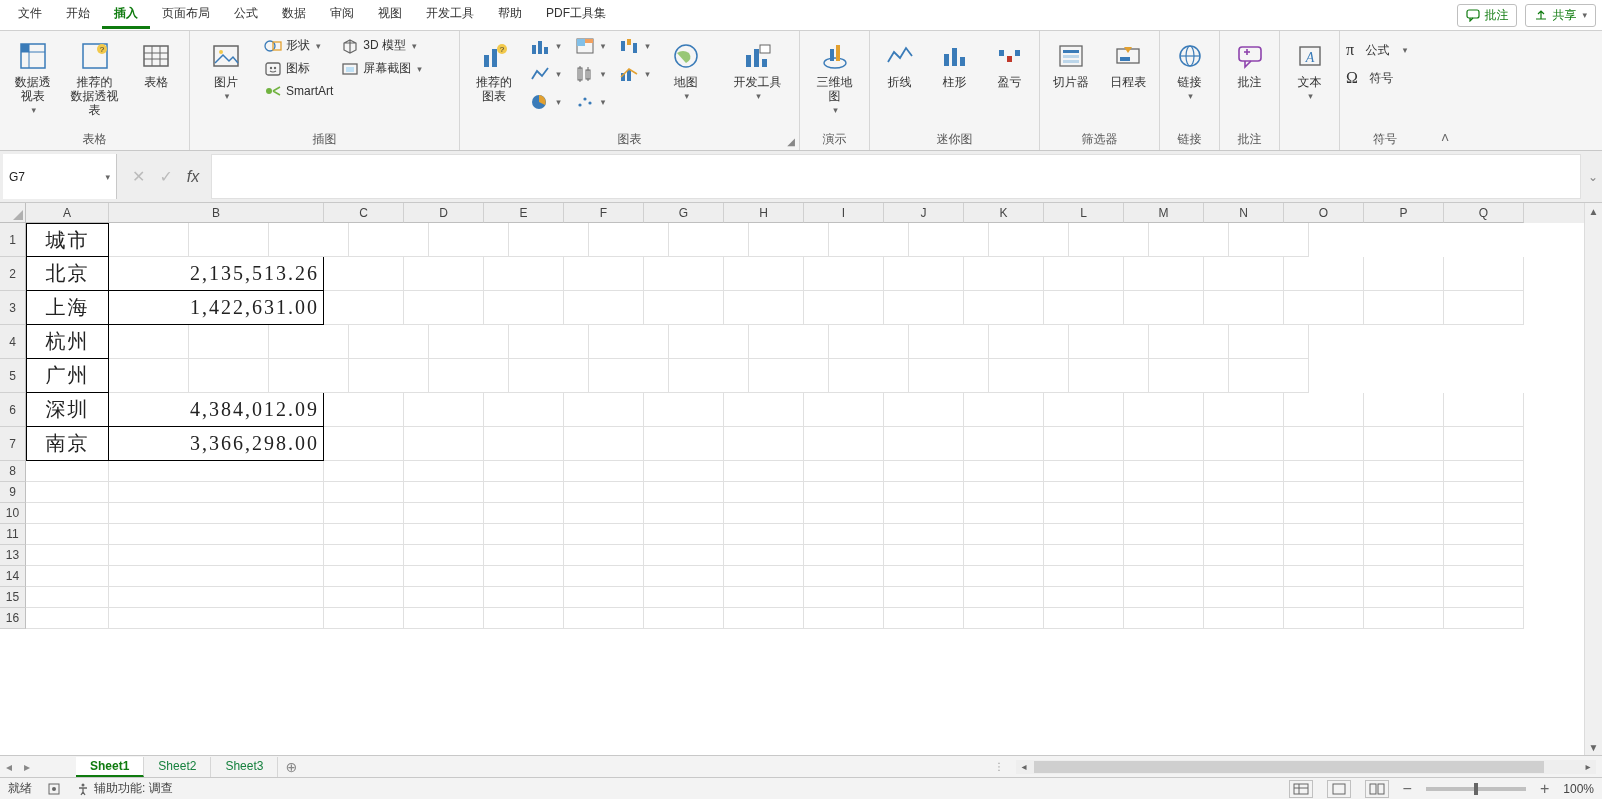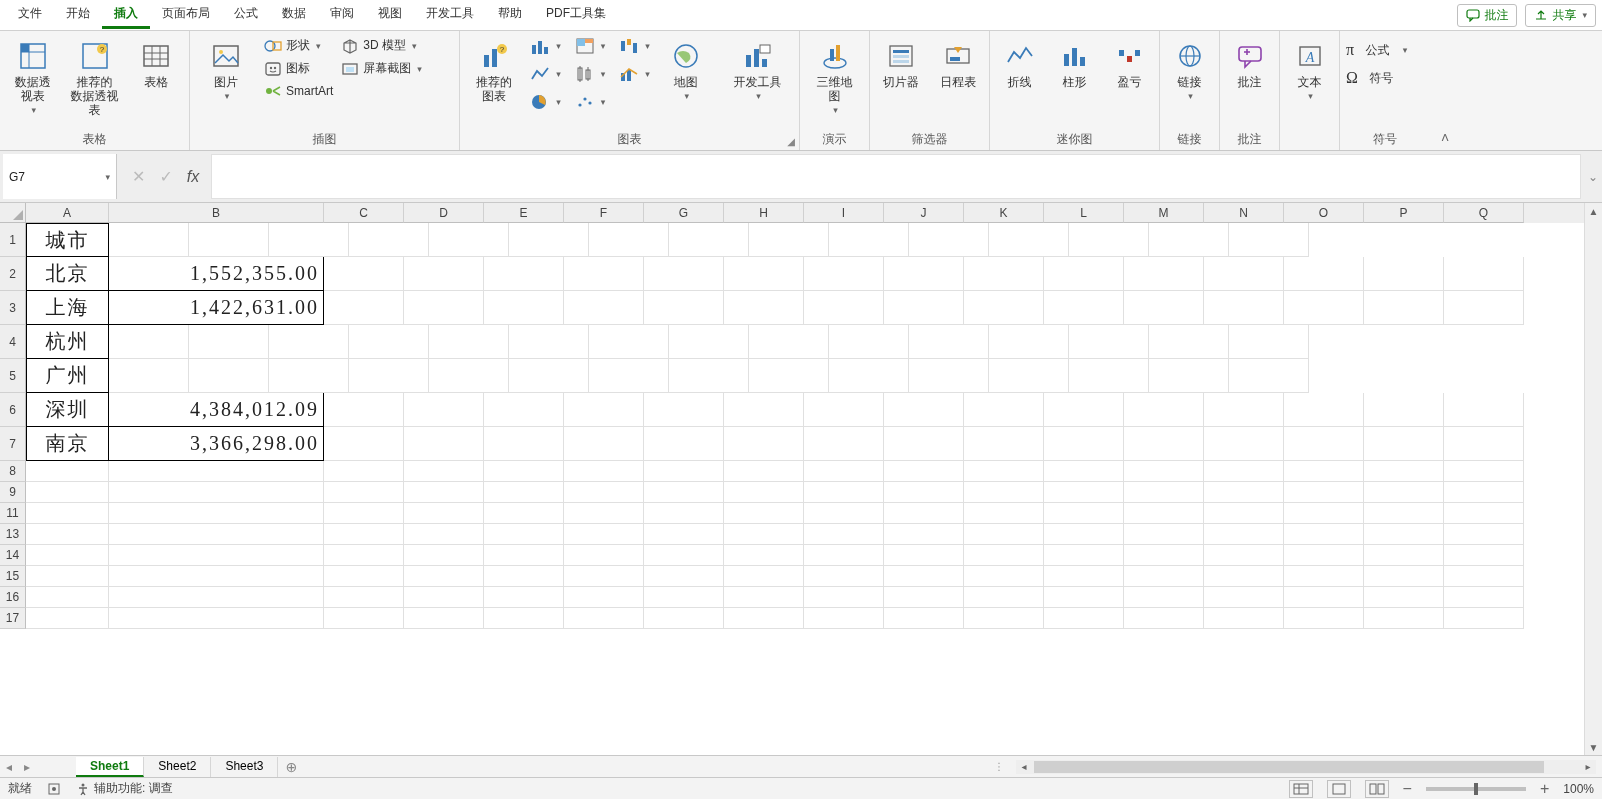--- a/index.html
+++ b/index.html
@@ -53,21 +53,21 @@
   .dataB{border-right:1px solid #000;border-bottom:1px solid #000}
   .dataTopA{border-top:1px solid #000}
   .dataTopB{border-top:1px solid #000}
   .dataLeftA{border-left:1px solid #000}
   .vscroll{width:18px;background:#f0f0f0;border-left:1px solid #dcdcdc;display:flex;flex-direction:column;align-items:center}
   .vscroll .arrow{height:16px;font-size:10px;color:#666;display:flex;align-items:center;justify-content:center;width:100%}
   .vscroll .track{flex:1;width:100%;position:relative}
   
   .sheetbar{display:flex;align-items:center;height:22px;border-top:1px solid #c8c8c8;background:#f3f3f3;font-size:12px}
   .navbtn{width:18px;text-align:center;color:#888}
-  .stab{padding:2px 14px;border-right:1px solid #d6d6d6;background:#f3f3f3;color:#000000}
+  .stab{padding:2px 14px;border-right:1px solid #d6d6d6;background:#f3f3f3;color:#15803d}
   .stab.active{background:#fff;border-bottom:2px solid #0f7b0f;color:#0f7b0f;font-weight:600}
   .addsheet{width:26px;text-align:center;color:#888;font-size:14px}
   .hscroll{flex:1;margin:0 6px;position:relative;height:14px;background:#eee;display:flex;align-items:center}
   .hscroll .thumb{position:absolute;left:18px;width:510px;height:12px;background:#cfcfcf}
   .hscroll .harrow{width:16px;text-align:center;font-size:10px;color:#666;z-index:1}
   .hscroll .harrow.right{margin-left:auto}
   
   .status{display:flex;align-items:center;height:22px;border-top:1px solid #c8c8c8;background:#f3f3f3;font-size:12px;color:#444;padding:0 8px;gap:14px}
   .status .spacer{flex:1}
   .viewbtn{width:24px;height:18px;border:1px solid #c0c0c0;display:flex;align-items:center;justify-content:center}
@@ -335,20 +335,54 @@
             </svg>
           </span>
         <span class="lbl" style="white-space:pre-line">三维地
 图</span>
           <span class="drop">▾</span>
       </div>
     </div>
     <div class="label">演示</div>
   </div>
 
+  <div class="group" style="width:170px">
+    <div class="body">
+      <div class="bigbtn" style="width:50px">
+          <span class="ico">
+            <svg width="28" height="24">
+              <path d="M2 18 L8 8 L14 14 L20 4 L26 12" fill="none" stroke="#3a7bb8" stroke-width="1.8"></path>
+            </svg>
+          </span>
+          <span class="lbl">折线</span>
+        </div>
+      <div class="bigbtn" style="width:50px">
+          <span class="ico">
+            <svg width="28" height="24">
+              <rect x="3" y="10" width="5" height="12" fill="#3a7bb8"></rect>
+              <rect x="11" y="4" width="5" height="18" fill="#3a7bb8"></rect>
+              <rect x="19" y="13" width="5" height="9" fill="#3a7bb8"></rect>
+            </svg>
+          </span>
+          <span class="lbl">柱形</span>
+        </div>
+      <div class="bigbtn" style="width:50px">
+          <span class="ico">
+            <svg width="28" height="24">
+              <rect x="3" y="6" width="5" height="6" fill="#3a7bb8"></rect>
+              <rect x="11" y="12" width="5" height="6" fill="#c0392b"></rect>
+              <rect x="19" y="6" width="5" height="6" fill="#3a7bb8"></rect>
+            </svg>
+          </span>
+          <span class="lbl">盈亏</span>
+        </div>
+    </div>
+    <div class="label">迷你图</div>
+  </div>
+
   <div class="group" style="width:120px">
     <div class="body">
       <div class="bigbtn" style="width:54px">
           <span class="ico">
             <svg width="28" height="26">
               <rect x="3" y="3" width="22" height="20" fill="none" stroke="#666" stroke-width="1.3"></rect>
               <rect x="6" y="7" width="16" height="3" fill="#3a7bb8"></rect>
               <rect x="6" y="12" width="16" height="3" fill="#bcd6ea"></rect>
               <rect x="6" y="17" width="16" height="3" fill="#bcd6ea"></rect>
             </svg>
@@ -360,54 +394,20 @@
             <svg width="28" height="26">
               <rect x="3" y="6" width="22" height="14" fill="none" stroke="#666" stroke-width="1.3"></rect>
               <rect x="6" y="14" width="10" height="4" fill="#3a7bb8"></rect>
               <path d="M10 4 L14 10 L18 4" fill="#e2a030"></path>
             </svg>
           </span>
           <span class="lbl">日程表</span>
         </div>
     </div>
     <div class="label">筛选器</div>
-  </div>
-
-  <div class="group" style="width:170px">
-    <div class="body">
-      <div class="bigbtn" style="width:50px">
-          <span class="ico">
-            <svg width="28" height="24">
-              <path d="M2 18 L8 8 L14 14 L20 4 L26 12" fill="none" stroke="#3a7bb8" stroke-width="1.8"></path>
-            </svg>
-          </span>
-          <span class="lbl">折线</span>
-        </div>
-      <div class="bigbtn" style="width:50px">
-          <span class="ico">
-            <svg width="28" height="24">
-              <rect x="3" y="10" width="5" height="12" fill="#3a7bb8"></rect>
-              <rect x="11" y="4" width="5" height="18" fill="#3a7bb8"></rect>
-              <rect x="19" y="13" width="5" height="9" fill="#3a7bb8"></rect>
-            </svg>
-          </span>
-          <span class="lbl">柱形</span>
-        </div>
-      <div class="bigbtn" style="width:50px">
-          <span class="ico">
-            <svg width="28" height="24">
-              <rect x="3" y="6" width="5" height="6" fill="#3a7bb8"></rect>
-              <rect x="11" y="12" width="5" height="6" fill="#c0392b"></rect>
-              <rect x="19" y="6" width="5" height="6" fill="#3a7bb8"></rect>
-            </svg>
-          </span>
-          <span class="lbl">盈亏</span>
-        </div>
-    </div>
-    <div class="label">迷你图</div>
   </div>
 
   <div class="group" style="width:60px">
     <div class="body">
         <div class="bigbtn">
           <span class="ico">
             <svg width="30" height="26">
               <circle cx="15" cy="13" r="10" fill="none" stroke="#3a7bb8" stroke-width="1.5"></circle>
               <ellipse cx="15" cy="13" rx="4" ry="10" fill="none" stroke="#3a7bb8" stroke-width="1.2"></ellipse>
               <line x1="5" y1="13" x2="25" y2="13" stroke="#3a7bb8" stroke-width="1.2"></line>
@@ -517,21 +517,21 @@
           <div class="cell tall" style="width: 80px;"></div>
           <div class="cell tall" style="width: 80px;"></div>
           <div class="cell tall" style="width: 80px;"></div>
           <div class="cell tall" style="width: 80px;"></div>
           <div class="cell tall" style="width: 80px;"></div>
           <div class="cell tall" style="width: 80px;"></div>
         </div>
         <div class="row">
           <div class="rh tall">2</div>
           <div class="cell tall cA dataA dataLeftA">北京</div>
-          <div class="cell tall cB dataB">1,552,355.00</div>
+          <div class="cell tall cB dataB">2,135,513.26</div>
           <div class="cell tall" style="width: 80px;"></div>
           <div class="cell tall" style="width: 80px;"></div>
           <div class="cell tall" style="width: 80px;"></div>
           <div class="cell tall" style="width: 80px;"></div>
           <div class="cell tall" style="width: 80px;"></div>
           <div class="cell tall" style="width: 80px;"></div>
           <div class="cell tall" style="width: 80px;"></div>
           <div class="cell tall" style="width: 80px;"></div>
           <div class="cell tall" style="width: 80px;"></div>
           <div class="cell tall" style="width: 80px;"></div>
@@ -673,20 +673,40 @@
           <div class="cell short" style="width: 80px;"></div>
           <div class="cell short" style="width: 80px;"></div>
           <div class="cell short" style="width: 80px;"></div>
           <div class="cell short" style="width: 80px;"></div>
           <div class="cell short" style="width: 80px;"></div>
           <div class="cell short" style="width: 80px;"></div>
           <div class="cell short" style="width: 80px;"></div>
           <div class="cell short" style="width: 80px;"></div>
         </div>
         <div class="row">
+          <div class="rh short">10</div>
+          <div class="cell short" style="width: 83px;"></div>
+          <div class="cell short" style="width: 215px;"></div>
+          <div class="cell short" style="width: 80px;"></div>
+          <div class="cell short" style="width: 80px;"></div>
+          <div class="cell short" style="width: 80px;"></div>
+          <div class="cell short" style="width: 80px;"></div>
+          <div class="cell short" style="width: 80px;"></div>
+          <div class="cell short" style="width: 80px;"></div>
+          <div class="cell short" style="width: 80px;"></div>
+          <div class="cell short" style="width: 80px;"></div>
+          <div class="cell short" style="width: 80px;"></div>
+          <div class="cell short" style="width: 80px;"></div>
+          <div class="cell short" style="width: 80px;"></div>
+          <div class="cell short" style="width: 80px;"></div>
+          <div class="cell short" style="width: 80px;"></div>
+          <div class="cell short" style="width: 80px;"></div>
+          <div class="cell short" style="width: 80px;"></div>
+        </div>
+        <div class="row">
           <div class="rh short">11</div>
           <div class="cell short" style="width: 83px;"></div>
           <div class="cell short" style="width: 215px;"></div>
           <div class="cell short" style="width: 80px;"></div>
           <div class="cell short" style="width: 80px;"></div>
           <div class="cell short" style="width: 80px;"></div>
           <div class="cell short" style="width: 80px;"></div>
           <div class="cell short" style="width: 80px;"></div>
           <div class="cell short" style="width: 80px;"></div>
           <div class="cell short" style="width: 80px;"></div>
@@ -754,40 +774,20 @@
           <div class="cell short" style="width: 80px;"></div>
           <div class="cell short" style="width: 80px;"></div>
           <div class="cell short" style="width: 80px;"></div>
           <div class="cell short" style="width: 80px;"></div>
           <div class="cell short" style="width: 80px;"></div>
           <div class="cell short" style="width: 80px;"></div>
           <div class="cell short" style="width: 80px;"></div>
         </div>
         <div class="row">
           <div class="rh short">16</div>
-          <div class="cell short" style="width: 83px;"></div>
-          <div class="cell short" style="width: 215px;"></div>
-          <div class="cell short" style="width: 80px;"></div>
-          <div class="cell short" style="width: 80px;"></div>
-          <div class="cell short" style="width: 80px;"></div>
-          <div class="cell short" style="width: 80px;"></div>
-          <div class="cell short" style="width: 80px;"></div>
-          <div class="cell short" style="width: 80px;"></div>
-          <div class="cell short" style="width: 80px;"></div>
-          <div class="cell short" style="width: 80px;"></div>
-          <div class="cell short" style="width: 80px;"></div>
-          <div class="cell short" style="width: 80px;"></div>
-          <div class="cell short" style="width: 80px;"></div>
-          <div class="cell short" style="width: 80px;"></div>
-          <div class="cell short" style="width: 80px;"></div>
-          <div class="cell short" style="width: 80px;"></div>
-          <div class="cell short" style="width: 80px;"></div>
-        </div>
-        <div class="row">
-          <div class="rh short">17</div>
           <div class="cell short" style="width: 83px;"></div>
           <div class="cell short" style="width: 215px;"></div>
           <div class="cell short" style="width: 80px;"></div>
           <div class="cell short" style="width: 80px;"></div>
           <div class="cell short" style="width: 80px;"></div>
           <div class="cell short" style="width: 80px;"></div>
           <div class="cell short" style="width: 80px;"></div>
           <div class="cell short" style="width: 80px;"></div>
           <div class="cell short" style="width: 80px;"></div>
           <div class="cell short" style="width: 80px;"></div>

